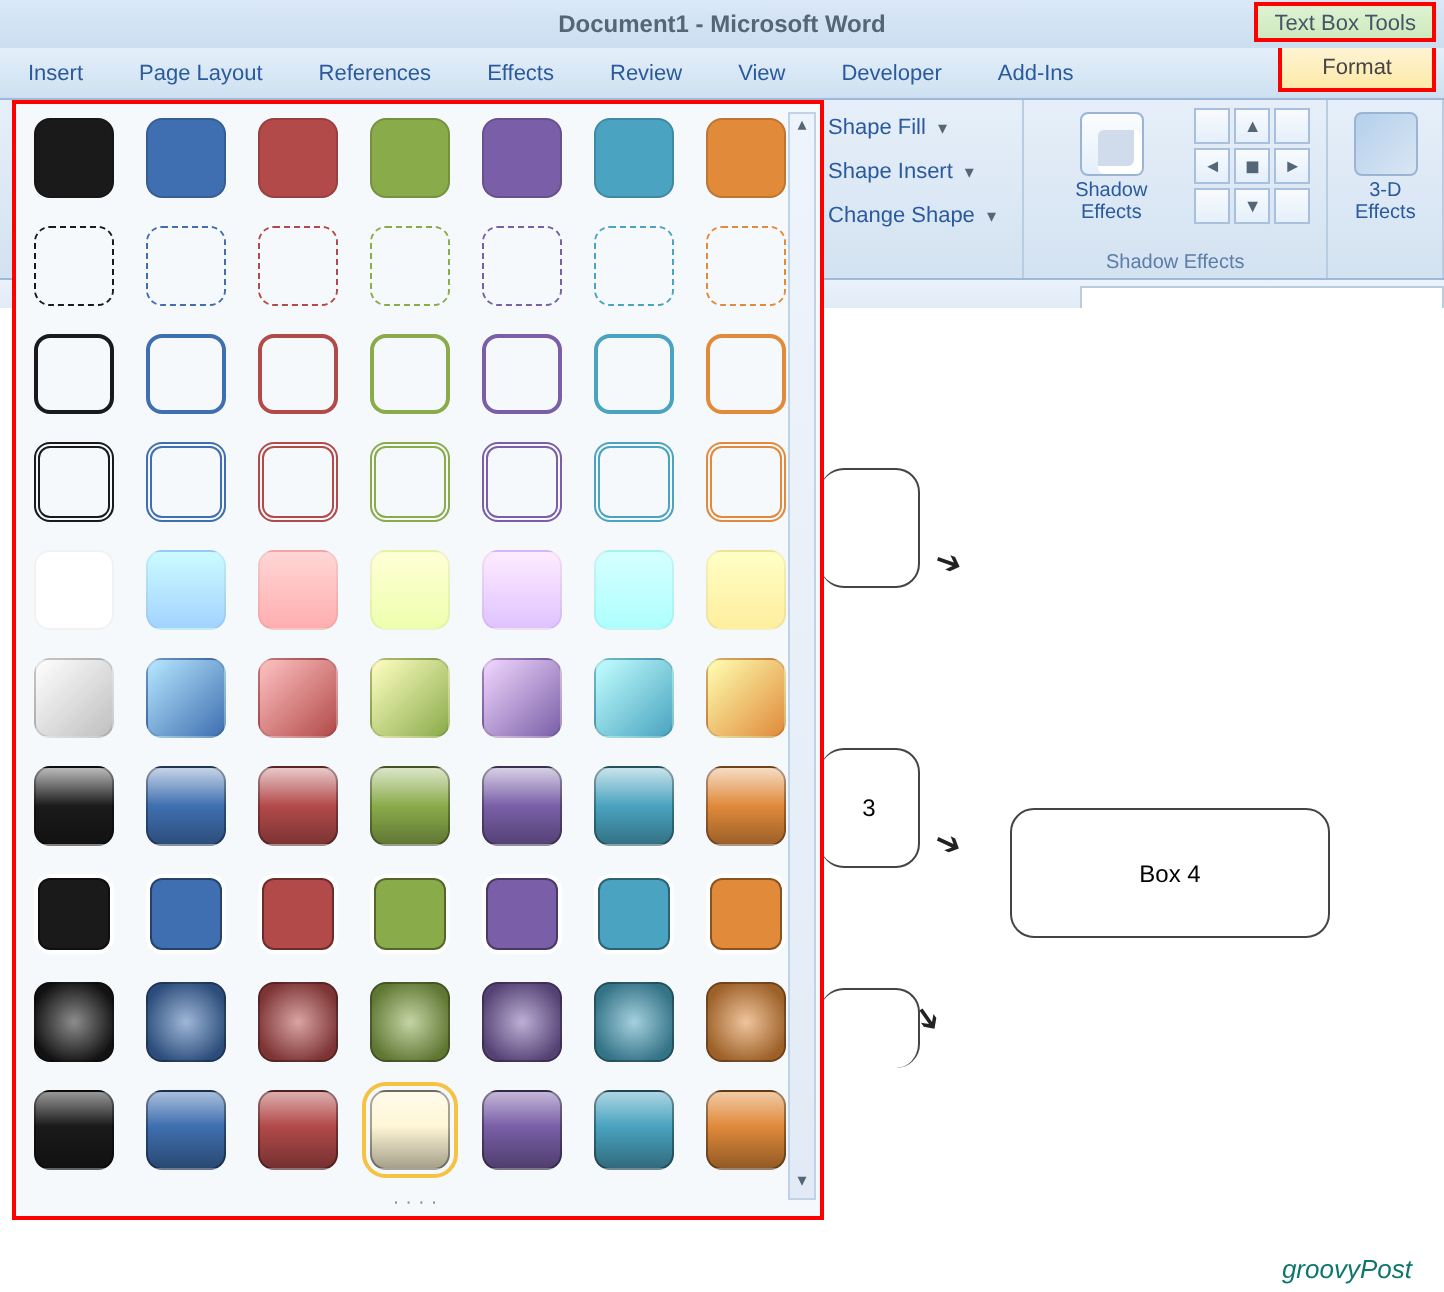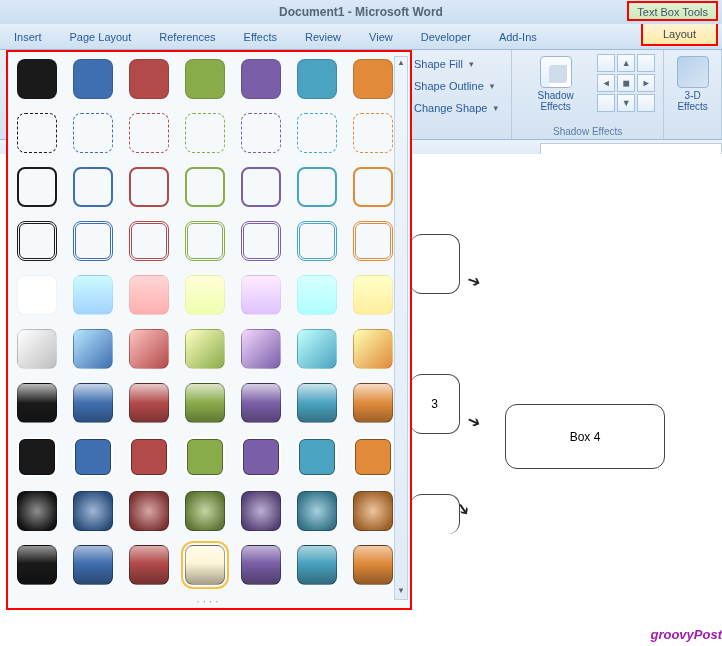--- a/index.html
+++ b/index.html
@@ -31,21 +31,21 @@
   .nudge-grid div { border:1px solid #a8c0db; background:linear-gradient(#f8fbfe,#e4effa); display:flex; align-items:center; justify-content:center; font-size:9px; color:#567; cursor:pointer; }
   .threed-group { width:60px; }
   .threed-ico { width:32px;height:32px;border:1px solid #9cb4d4;border-radius:4px;background:linear-gradient(135deg,#b4d0ec,#d9e6f3); }
   .ruler { height:18px; background:linear-gradient(#eaf2fb,#dfeaf5); border-bottom:1px solid #a0b8d8; position:relative; }
   .ruler .band { position:absolute; left:540px; right:0; top:3px; height:12px; background:#fff; border:1px solid #bcd; }
   .doc { position:absolute; left:0; right:0; top: 154px; bottom:0; background:#fff; }
   .doc-page { position:absolute; left:440px; top:20px; width:280px; height:450px; }
   .shape { position:absolute; border:1px solid #444; border-radius:12px; background:#fff; display:flex; align-items:center; justify-content:center; font-size:12px; }
   .shape.green { background:linear-gradient(#a6bf5a,#7a9a3a); border-color:#5d7a25; color:#1f2a12; }
   .arrow { position:absolute; font-size:16px; color:#222; transform-origin:left center; }
-  .watermark { position:absolute; right:0; bottom:4px; font-size:13px; color:#a21caf; font-style:italic;font-weight:bold; }
+  .watermark { position:absolute; right:16px; bottom:4px; font-size:13px; color:#0f766e; font-style:italic; }
   
   .gallery { position:absolute; left:6px; top:50px; width:406px; height:560px; background:#f6f9fc; border:2px solid red; z-index:10; }
   .gallery-inner { position:absolute; inset:4px 20px 10px 6px; display:grid; grid-template-columns:repeat(7, 46px); grid-auto-rows:46px; gap:8px 10px; align-content:start; }
   .gallery .scrollbar { position:absolute; right:2px; top:4px; bottom:8px; width:14px; background:linear-gradient(#eef4fb,#e2ebf5); border:1px solid #c2d2e6; }
   .gallery .scrollbar .up, .gallery .scrollbar .down { height:14px; text-align:center; font-size:9px; color:#567; }
   .gallery .dots { position:absolute; bottom:1px; left:50%; transform:translateX(-50%); font-size:10px; color:#888; letter-spacing:3px; }
   .swatch { width:40px; height:40px; border-radius:8px; cursor:pointer; margin:auto; }
   .swatch.sel { outline:2px solid #f6c244; outline-offset:2px; background-color:#fff6d6 !important; }
   
   .r-solid { border:1px solid rgba(0,0,0,.15); }
@@ -69,33 +69,33 @@
 
 <div class="menubar">
   <span>Insert</span>
   <span>Page Layout</span>
   <span>References</span>
   <span>Effects</span>
   <span>Review</span>
   <span>View</span>
   <span>Developer</span>
   <span>Add-Ins</span>
-  <div class="format-tab">Layout</div>
+  <div class="format-tab">Format</div>
 </div>
 
 <div class="ribbon">
   <div class="ribbon-spacer"></div>
   <div class="ribbon-group shape-styles-group">
     <div class="btn-row dropdown-arrow">
       <span class="mini-icon fill-icon"></span>
       <span>Shape Fill</span>
     </div>
     <div class="btn-row dropdown-arrow">
       <span class="mini-icon outline-icon"></span>
-      <span>Shape Outline</span>
+      <span>Shape Insert</span>
     </div>
     <div class="btn-row dropdown-arrow">
       <span class="mini-icon change-icon"></span>
       <span>Change Shape</span>
     </div>
   </div>
   <div class="ribbon-group shadow-group">
     <div class="body">
       <div class="big-btn">
         <div class="ico shadow-ico"></div>

